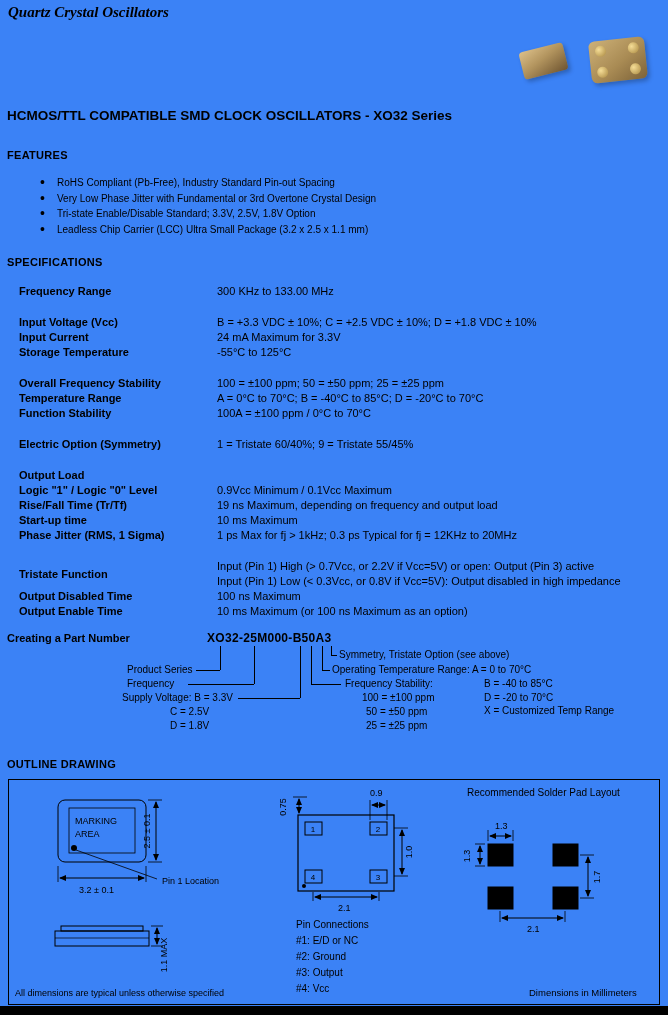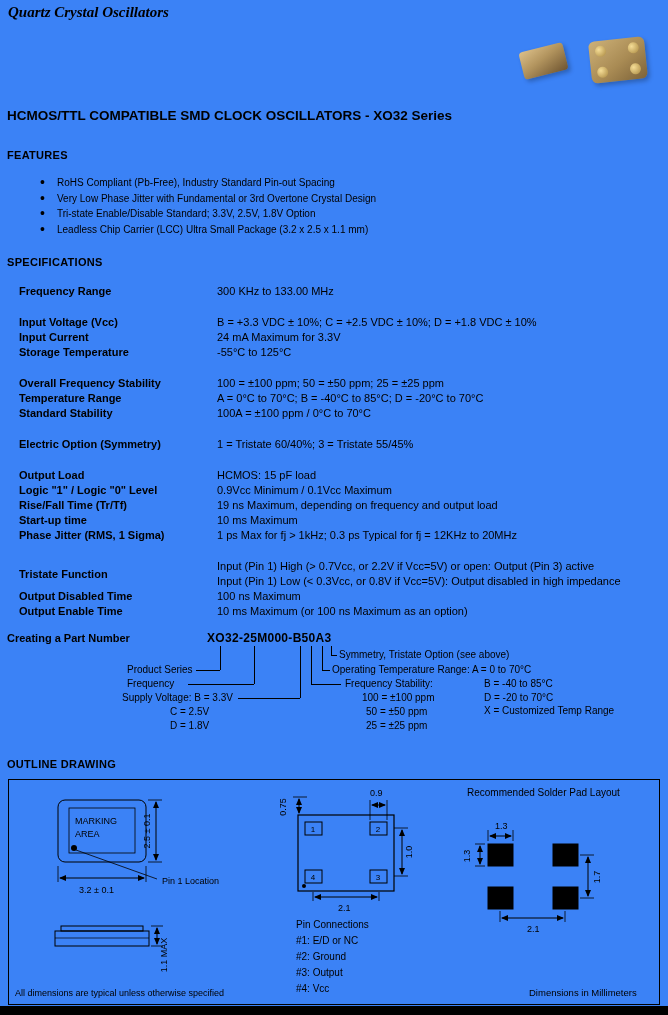--- a/index.html
+++ b/index.html
@@ -109,30 +109,29 @@
     </div>
     <div class="spec-row gap">
       <div class="spec-label">Overall Frequency Stability</div>
       <div class="spec-value">100 = ±100 ppm;  50 = ±50 ppm;  25 = ±25 ppm</div>
     </div>
     <div class="spec-row">
       <div class="spec-label">Temperature Range</div>
       <div class="spec-value">A = 0°C to 70°C; B = -40°C to 85°C; D = -20°C to 70°C</div>
     </div>
     <div class="spec-row">
-      <div class="spec-label">Standard Stability</div>
+      <div class="spec-label">Function Stability</div>
       <div class="spec-value">100A = ±100 ppm / 0°C to 70°C</div>
     </div>
     <div class="spec-row gap">
       <div class="spec-label">Electric Option (Symmetry)</div>
-      <div class="spec-value">1 = Tristate 60/40%; 3 = Tristate 55/45%</div>
+      <div class="spec-value">1 = Tristate 60/40%; 9 = Tristate 55/45%</div>
     </div>
     <div class="spec-row gap">
       <div class="spec-label">Output Load</div>
-      <div class="spec-value">HCMOS: 15 pF load</div>
     </div>
     <div class="spec-row">
       <div class="spec-label">Logic "1" / Logic "0" Level</div>
       <div class="spec-value">0.9Vcc Minimum / 0.1Vcc Maximum</div>
     </div>
     <div class="spec-row">
       <div class="spec-label">Rise/Fall Time (Tr/Tf)</div>
       <div class="spec-value">19 ns Maximum, depending on frequency and output load</div>
     </div>
     <div class="spec-row">

